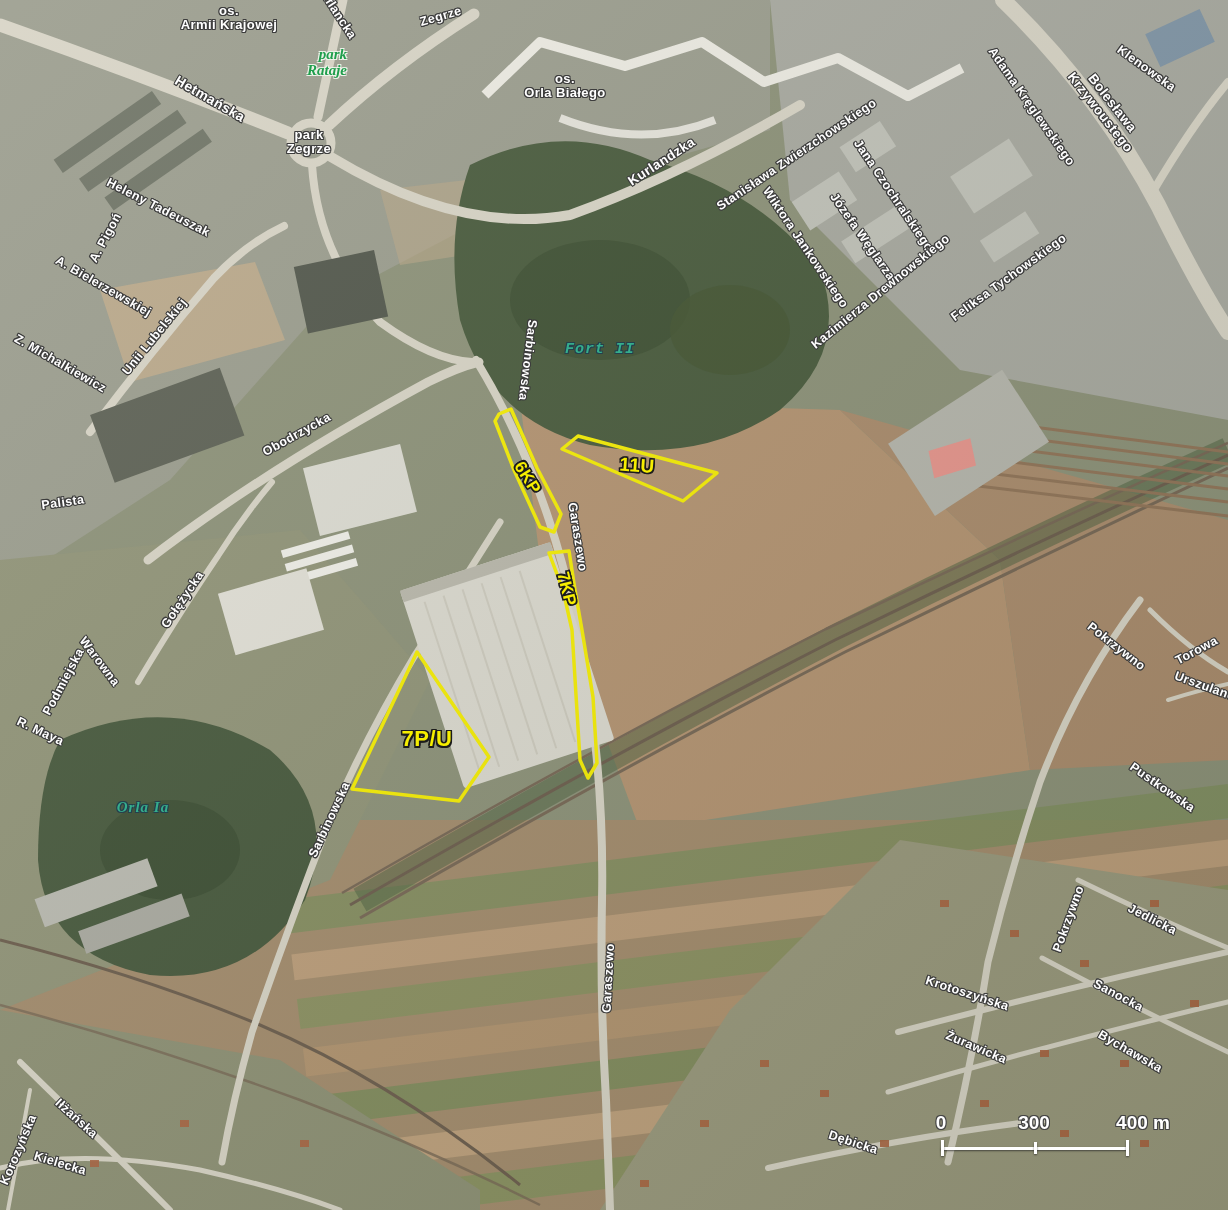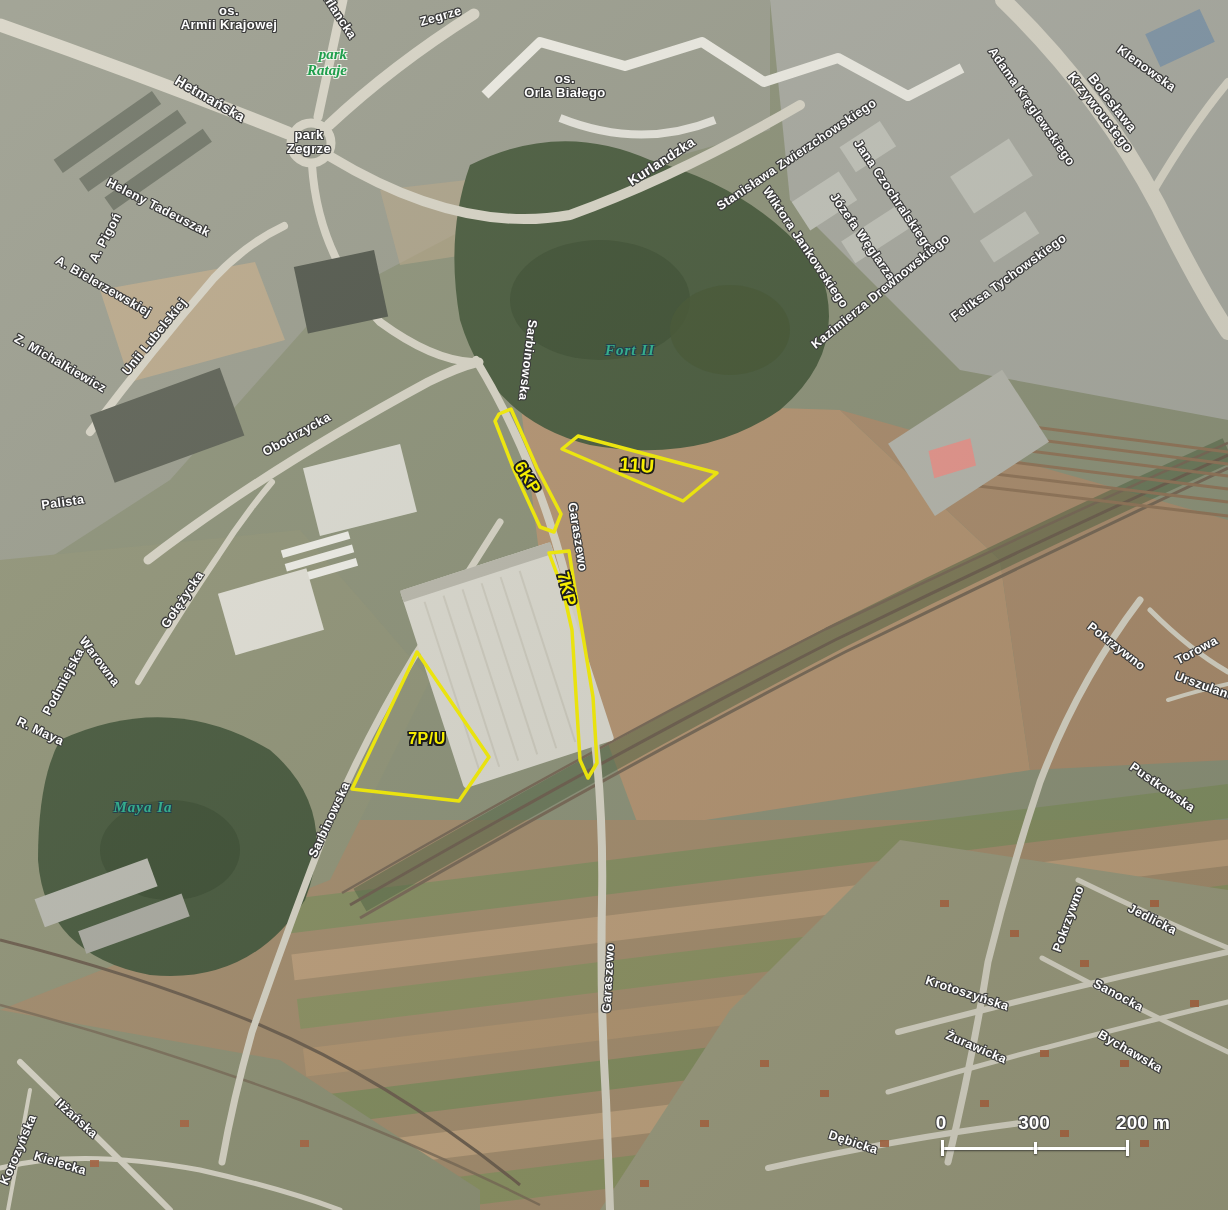--- a/index.html
+++ b/index.html
@@ -231,32 +231,32 @@
       <div class="lbl street" style="left: 1069px; top: 919px; transform: translate(-50%, -50%) rotate(-70deg);">Pokrzywno</div>
       <div class="lbl street" style="left: 1152px; top: 920px; transform: translate(-50%, -50%) rotate(27deg);">Jedlicka</div>
       <div class="lbl street" style="left: 967px; top: 994px; transform: translate(-50%, -50%) rotate(18deg);">Krotoszyńska</div>
       <div class="lbl street" style="left: 1118px; top: 996px; transform: translate(-50%, -50%) rotate(28deg);">Sanocka</div>
       <div class="lbl street" style="left: 976px; top: 1048px; transform: translate(-50%, -50%) rotate(23deg);">Żurawicka</div>
       <div class="lbl street" style="left: 1130px; top: 1052px; transform: translate(-50%, -50%) rotate(30deg);">Bychawska</div>
       <div class="lbl street" style="left: 853px; top: 1143px; transform: translate(-50%, -50%) rotate(18deg);">Dębicka</div>
       <div class="lbl street" style="left: 76px; top: 1119px; transform: translate(-50%, -50%) rotate(42deg);">Iłżańska</div>
       <div class="lbl street" style="left: 60px; top: 1164px; transform: translate(-50%, -50%) rotate(17deg);">Kielecka</div>
       <div class="lbl street" style="left: 19px; top: 1150px; transform: translate(-50%, -50%) rotate(-67deg);">Korozyńska</div>
-      <div class="lbl fort" style="left: 630px; top: 350px; transform: translate(-50%, -50%) rotate(0deg);">Fort II</div>
-      <div class="lbl fort" style="left: 143px; top: 807px; transform: translate(-50%, -50%) rotate(0deg);">Maya Ia</div>
+      <div class="lbl fort" style="left: 600px; top: 350px; transform: translate(-50%, -50%) rotate(0deg); font-family: Liberation Mono, monospace;">Fort II</div>
+      <div class="lbl fort" style="left: 143px; top: 807px; transform: translate(-50%, -50%) rotate(0deg);">Orla Ia</div>
       <div class="lbl park" style="left: 327px; top: 62px; transform: translate(-50%, -50%) rotate(0deg); text-align: right;">park
 Rataje</div>
       <div class="lbl zone" style="left: 527px; top: 478px; transform: translate(-50%, -50%) rotate(58deg); font-size: 17px;">6KP</div>
       <div class="lbl zone" style="left: 637px; top: 466px; transform: translate(-50%, -50%) rotate(4deg); font-size: 19px;">11U</div>
       <div class="lbl zone" style="left: 566px; top: 589px; transform: translate(-50%, -50%) rotate(76deg); font-size: 17px;">7KP</div>
-      <div class="lbl zone" style="left: 427px; top: 739px; transform: translate(-50%, -50%) rotate(0deg); font-size: 16px;">7P/U</div>
+      <div class="lbl zone" style="left: 427px; top: 739px; transform: translate(-50%, -50%) rotate(0deg); font-size: 22px;">7P/U</div>
     </div>
 
   <div id="scalebar">
     <span class="num" style="left:21px;top:4px">0</span>
     <span class="num" style="left:114px;top:4px">300</span>
-    <span class="num" style="left:223px;top:4px">200 m</span>
+    <span class="num" style="left:223px;top:4px">400 m</span>
     <div class="bar"></div>
     <div class="tick" style="left:21px;top:32px;height:16px"></div>
     <div class="tick" style="left:114px;top:34px;height:12px"></div>
     <div class="tick" style="left:206px;top:32px;height:16px"></div>
   </div>
 </div>
 
 </body></html>

